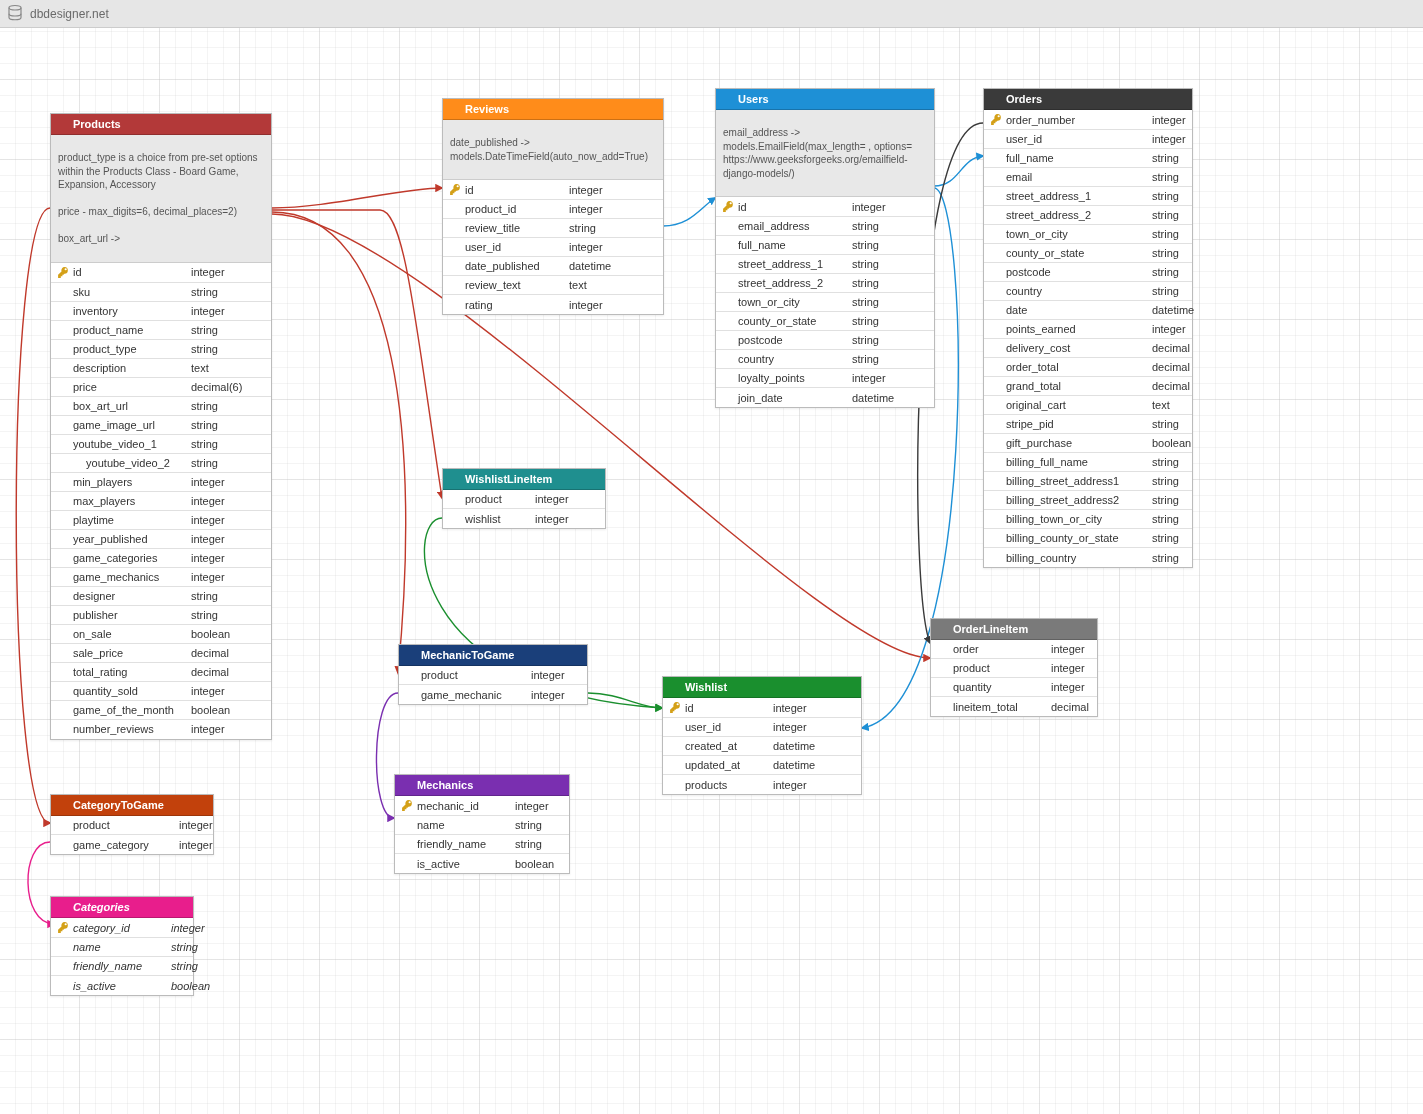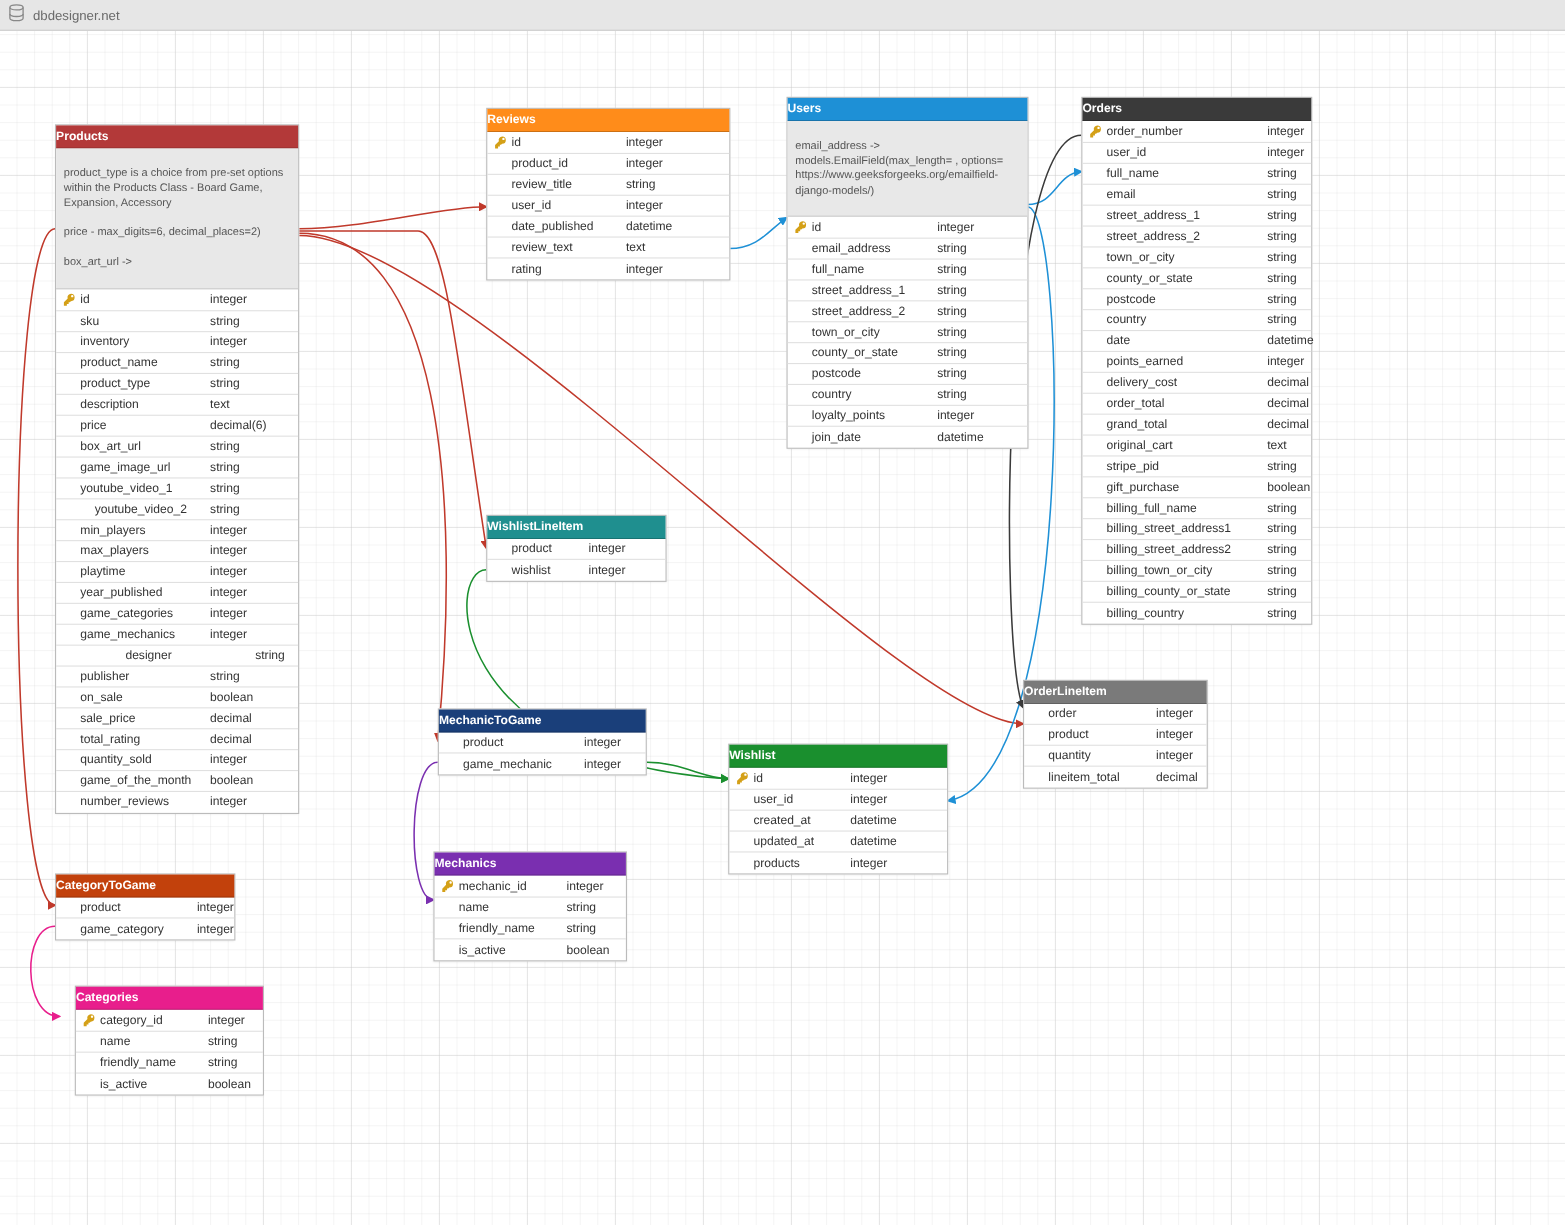--- a/index.html
+++ b/index.html
@@ -30,21 +30,21 @@
   .canvas { position: absolute; inset: 28px 0 0 0; }
 
   .tbl {
     position: absolute;
     background: #fff;
     border: 1px solid #bbb;
     box-shadow: 0 1px 2px rgba(0,0,0,0.08);
   }
   .tbl-header {
     color: #fff; font-weight: bold; font-size: 11px;
-    padding: 4px 0;
+    padding: 4px 22px;
     border-bottom: 1px solid rgba(0,0,0,0.2);
   }
   .tbl-note {
     background: #e8e8e8; color: #555; font-size: 10px;
     padding: 16px 7px; line-height: 1.35;
     border-bottom: 1px solid #ccc;
     white-space: pre-line;
   }
   .tbl-rows { }
   .row {
@@ -208,21 +208,21 @@
           <span class="col-name" style="flex: 0 0 112px;">game_categories</span>
           <span class="col-type">integer</span>
         </div>
         <div class="row">
           <span class="nspacer"></span>
           <span class="col-name" style="flex: 0 0 112px;">game_mechanics</span>
           <span class="col-type">integer</span>
         </div>
         <div class="row">
           <span class="nspacer"></span>
-          <span class="col-name" style="flex: 0 0 112px; margin-left: 41px;">designer</span>
+          <span class="col-name" style="flex: 0 0 112px;">designer</span>
           <span class="col-type">string</span>
         </div>
         <div class="row">
           <span class="nspacer"></span>
           <span class="col-name" style="flex: 0 0 112px;">publisher</span>
           <span class="col-type">string</span>
         </div>
         <div class="row">
           <span class="nspacer"></span>
           <span class="col-name" style="flex: 0 0 112px;">on_sale</span>
@@ -250,20 +250,22 @@
         </div>
         <div class="row">
           <span class="nspacer"></span>
           <span class="col-name" style="flex: 0 0 112px;">number_reviews</span>
           <span class="col-type">integer</span>
         </div>
       </div>
     </div>
     <div class="tbl" style="left: 442px; top: 70px; width: 222px;">
       <div class="tbl-header" style="background: rgb(255, 140, 26);">Reviews</div>
+      <div class="tbl-note">date_published -&gt;
+models.DateTimeField(auto_now_add=True)</div>
       <div class="tbl-rows">
         <div class="row">
           <span class="key">
             <svg width="13" height="13" viewBox="0 0 24 24">
               <path fill="#d4a017" d="M14 2a6 6 0 0 0-5.65 8L2 16.35V22h5v-3h3v-3h2l1.65-1.65A6 6 0 1 0 14 2zm2 6a2 2 0 1 1 2-2 2 2 0 0 1-2 2z"></path>
             </svg>
           </span>
           <span class="col-name" style="flex: 0 0 98px;">id</span>
           <span class="col-type">integer</span>
         </div>
@@ -592,21 +594,21 @@
           <span class="col-name" style="flex: 0 0 100px;">product</span>
           <span class="col-type">integer</span>
         </div>
         <div class="row">
           <span class="nspacer"></span>
           <span class="col-name" style="flex: 0 0 100px;">game_category</span>
           <span class="col-type">integer</span>
         </div>
       </div>
     </div>
-    <div class="tbl" style="left: 68px; top: 868px; width: 172px;">
+    <div class="tbl" style="left: 50px; top: 868px; width: 144px; font-style: italic;">
       <div class="tbl-header" style="background: rgb(232, 30, 140);">Categories</div>
       <div class="tbl-rows">
         <div class="row">
           <span class="key">
             <svg width="13" height="13" viewBox="0 0 24 24">
               <path fill="#d4a017" d="M14 2a6 6 0 0 0-5.65 8L2 16.35V22h5v-3h3v-3h2l1.65-1.65A6 6 0 1 0 14 2zm2 6a2 2 0 1 1 2-2 2 2 0 0 1-2 2z"></path>
             </svg>
           </span>
           <span class="col-name" style="flex: 0 0 92px;">category_id</span>
           <span class="col-type">integer</span>

